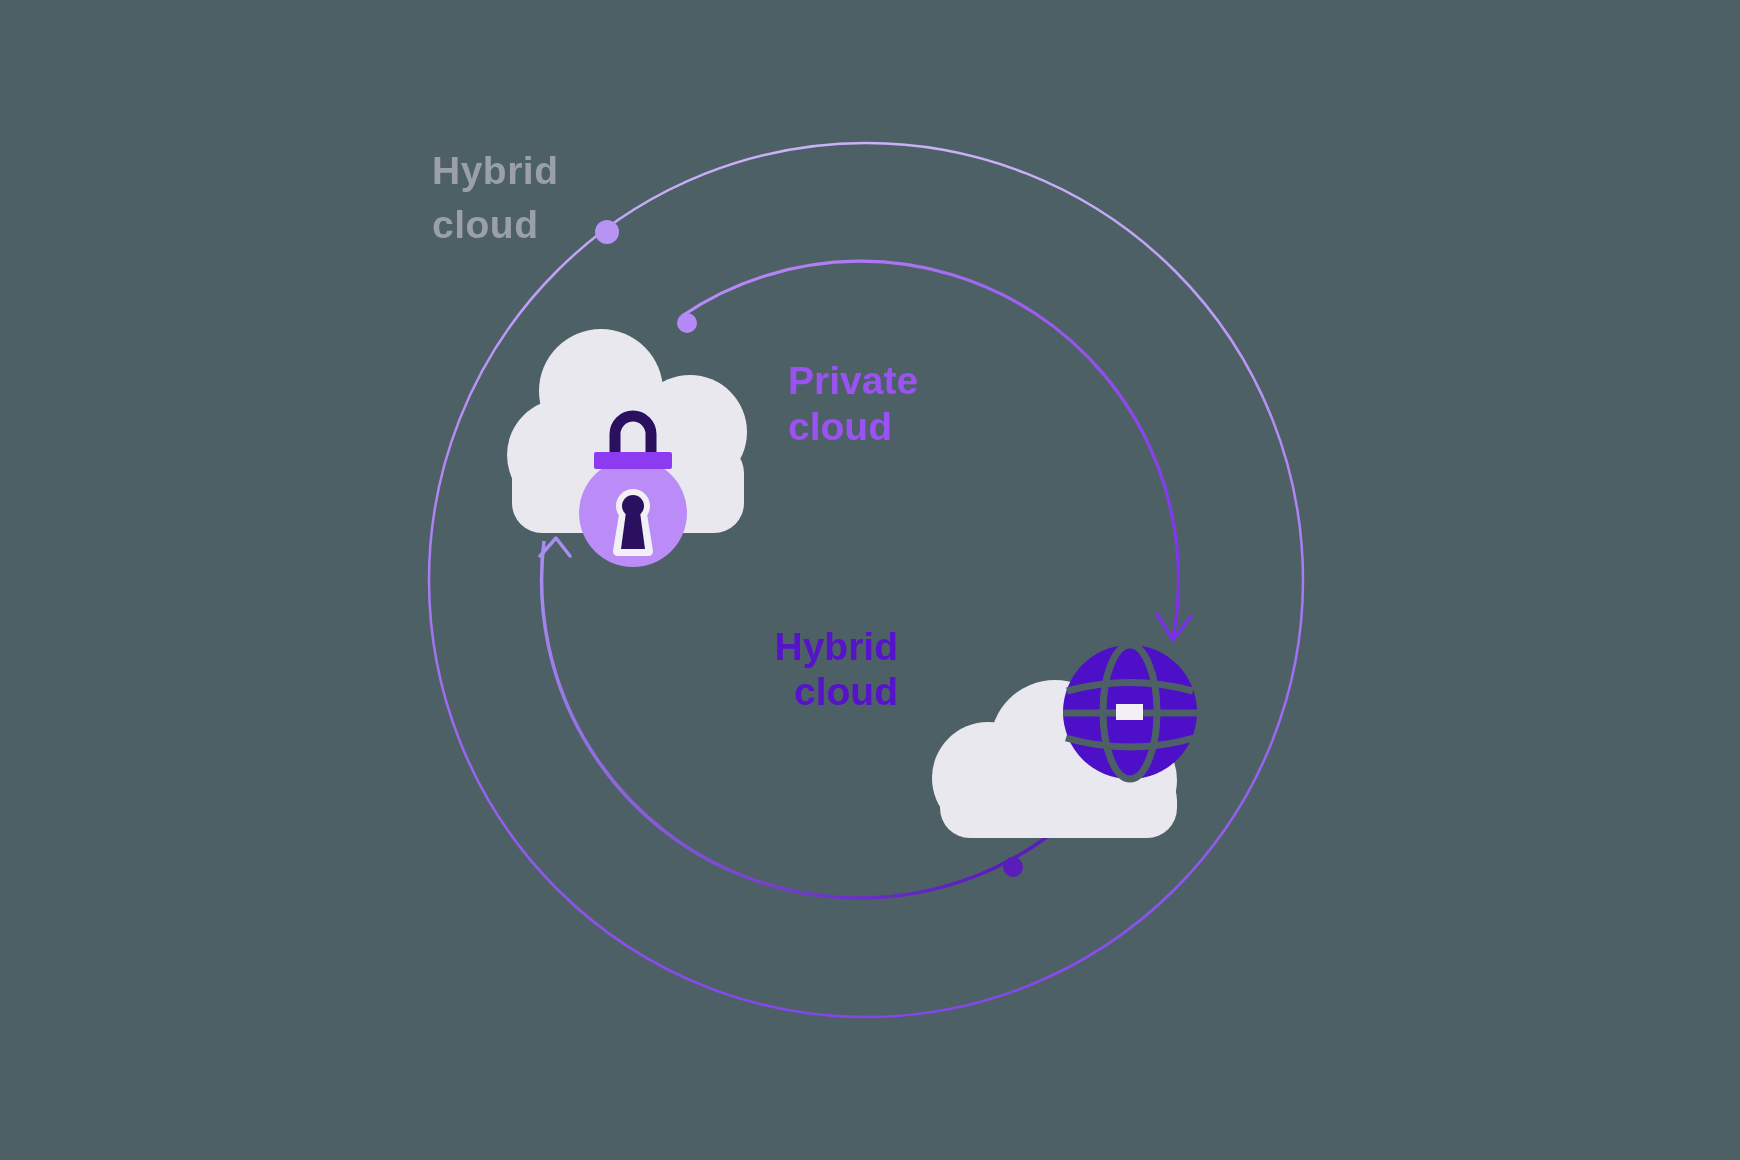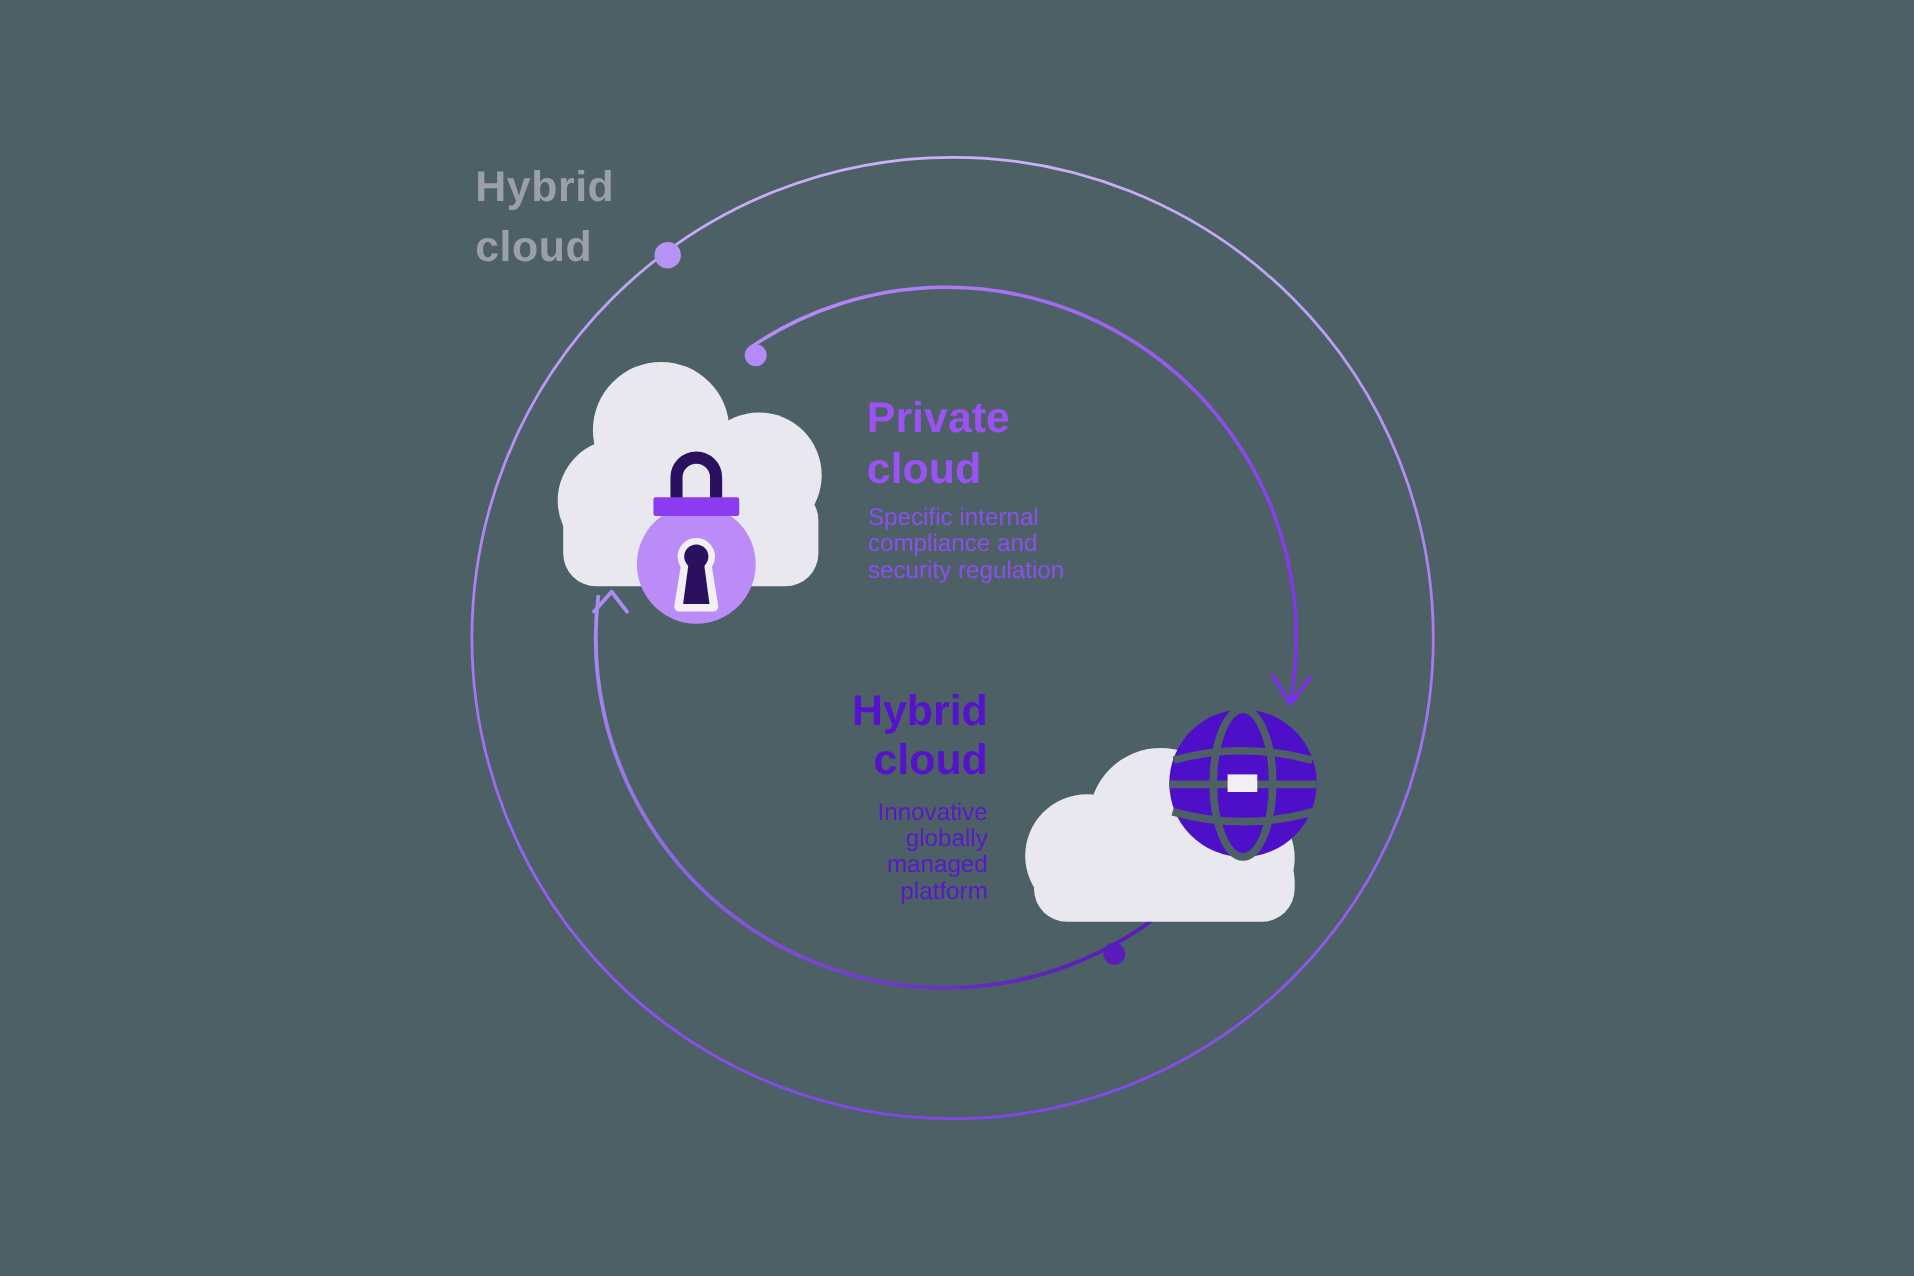--- a/index.html
+++ b/index.html
@@ -106,24 +106,17 @@
     </g>
 
     <polyline points="1157,614 1173,640 1191,616" fill="none" stroke="#7c2fe8" stroke-width="3.5" stroke-linecap="round" stroke-linejoin="round"></polyline>
   </svg>
 
   <div class="label hybrid-label">Hybrid
 cloud</div>
 
   <div class="label private-title">Private
 cloud</div>
-  <div class="label private-desc">Specific internal
-compliance and
-security regulation</div>
 
   <div class="label public-title">Hybrid
 cloud</div>
-  <div class="label public-desc">Innovative
-globally
-managed
-platform</div>
 
 </div>
 
 </body></html>

